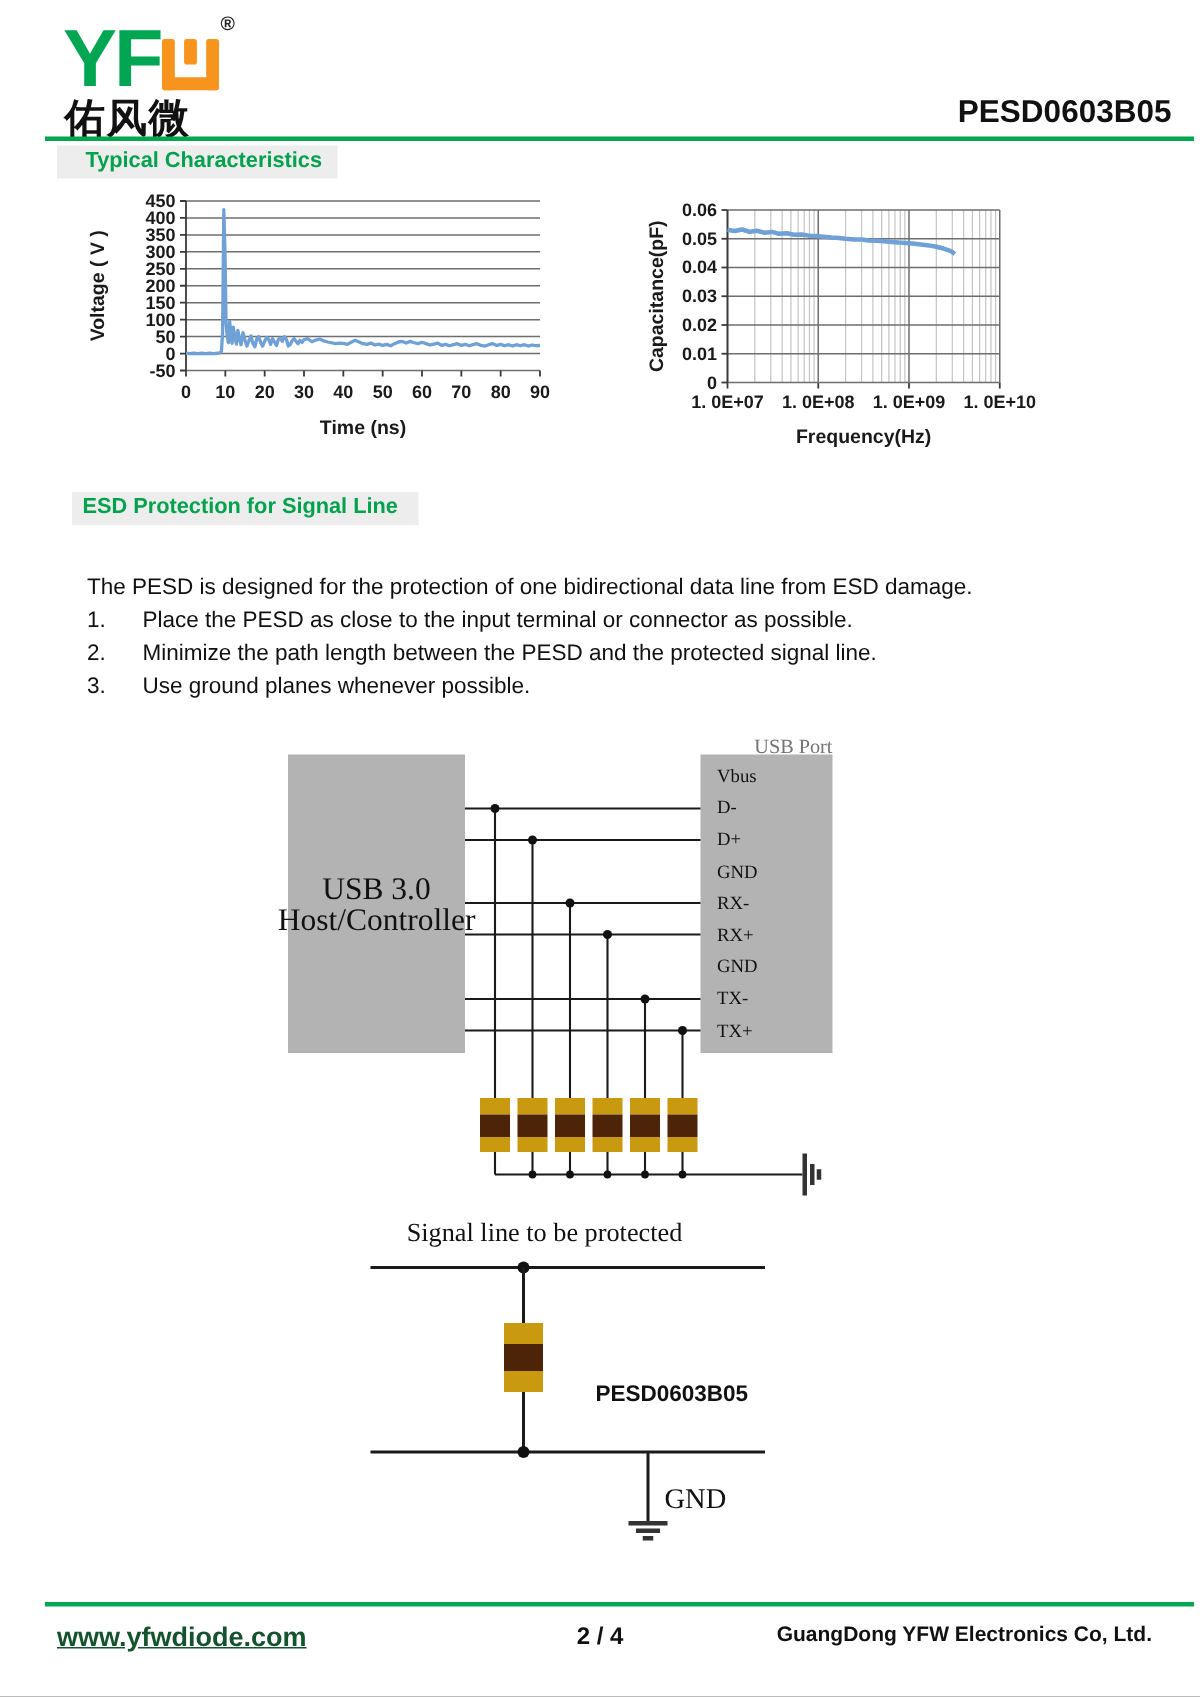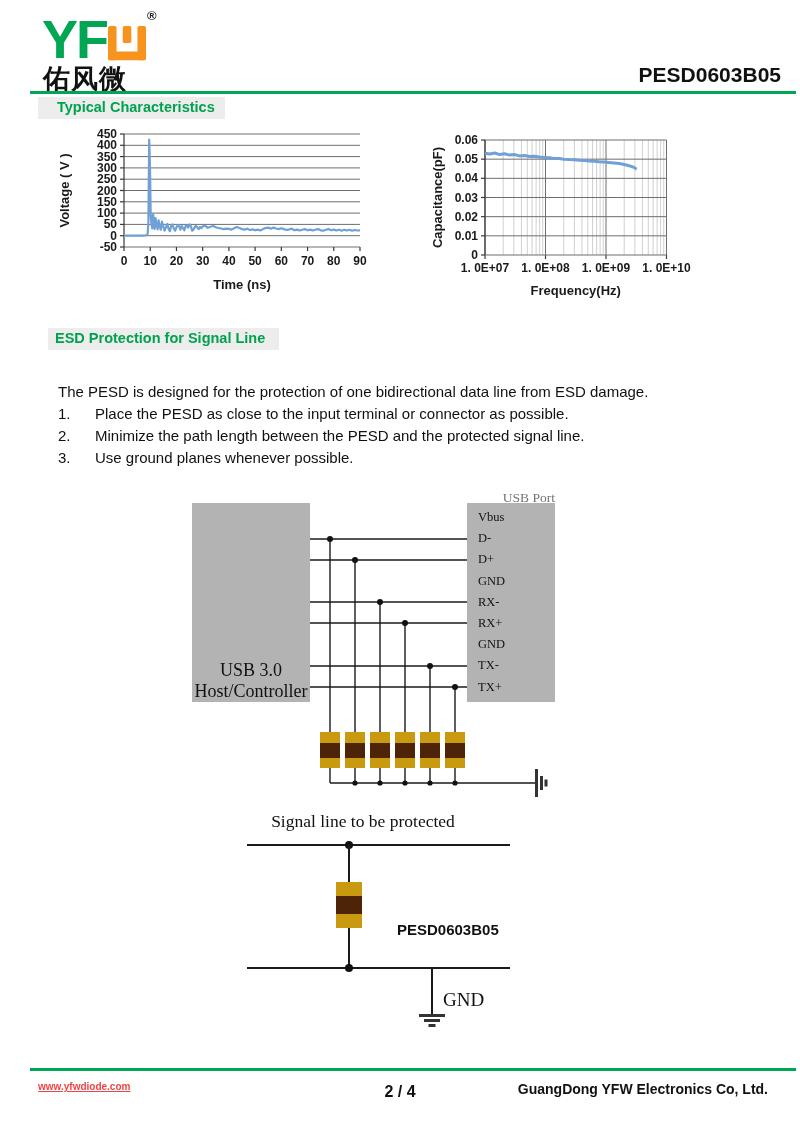--- a/index.html
+++ b/index.html
@@ -36,44 +36,44 @@
 
   
   .esd-text{position:absolute;left:58px;top:376px;width:700px;font-size:15px;color:#111;}
   .esd-intro{position:absolute;left:0;top:7px;white-space:nowrap;}
   .esd-item{position:absolute;left:0;white-space:nowrap;}
   .esd-item .num{display:inline-block;width:37px;}
 
   
   .gray-box{position:absolute;background:#B3B3B3;}
   .host-box{left:192px;top:503px;width:118px;height:199px;display:flex;flex-direction:column;
-            justify-content:flex-end;align-items:center;font-family:"Liberation Serif",serif;
-            font-size:18px;color:#111;line-height:21px;}
+            justify-content:center;align-items:center;font-family:"Liberation Serif",serif;
+            font-size:21px;color:#111;line-height:21px;}
   .port-box{left:467px;top:503px;width:88px;height:199px;}
   .pin-label{position:absolute;left:11px;font-family:"Liberation Serif",serif;font-size:12.5px;
              color:#111;line-height:13px;white-space:nowrap;}
   .usb-port-title{position:absolute;left:467px;top:490px;width:88px;text-align:right;
                   font-family:"Liberation Serif",serif;font-size:13.5px;color:#737373;}
   #diagram1{position:absolute;left:150px;top:480px;}
   #diagram2{position:absolute;left:220px;top:830px;}
   .dline{stroke:#1a1a1a;stroke-width:1.4;}
   .dline2{stroke:#1a1a1a;stroke-width:2;}
   .dot{fill:#111;}
   .gold{fill:#C9990F;}
   .brown{fill:#4E2408;}
   .gbar{fill:#333;}
   .signal-title{position:absolute;left:223px;top:811px;width:280px;text-align:center;
                 font-family:"Liberation Serif",serif;font-size:17.5px;color:#111;}
   .pesd-label{position:absolute;left:397px;top:921px;font-size:15px;font-weight:bold;color:#111;}
   .gnd-label{position:absolute;left:443px;top:989px;font-family:"Liberation Serif",serif;
              font-size:19px;color:#111;}
 
   
-  .footer-link{position:absolute;left:38px;top:1081px;font-size:10px;font-weight:bold;
-               color:#ef4444;text-decoration:underline;}
+  .footer-link{position:absolute;left:38px;top:1081px;font-size:18px;font-weight:bold;
+               color:#14532d;text-decoration:underline;}
   .footer-page{position:absolute;left:0;right:0;top:1083px;text-align:center;font-size:16px;
                font-weight:bold;color:#111;}
   .footer-company{position:absolute;right:32px;top:1081px;font-size:14px;font-weight:bold;color:#111;text-align:center;}
 </style>
 </head>
 <body>
 
 <div class="page">
 
   <div class="logo-yf">YF</div>

